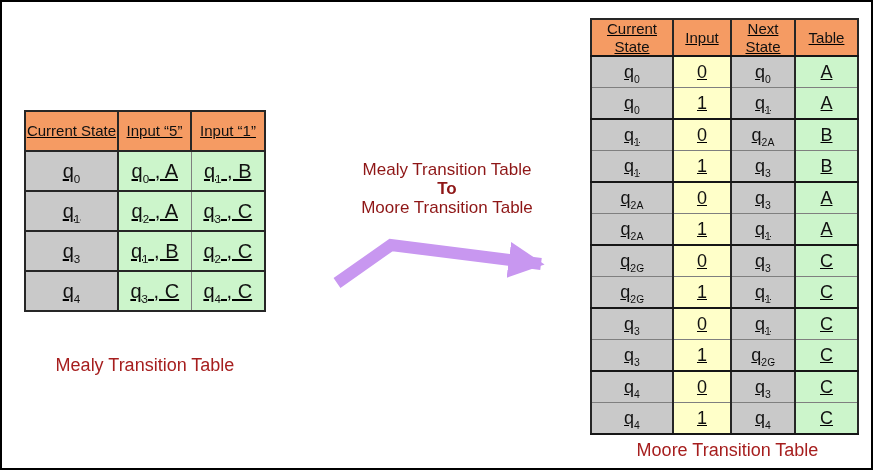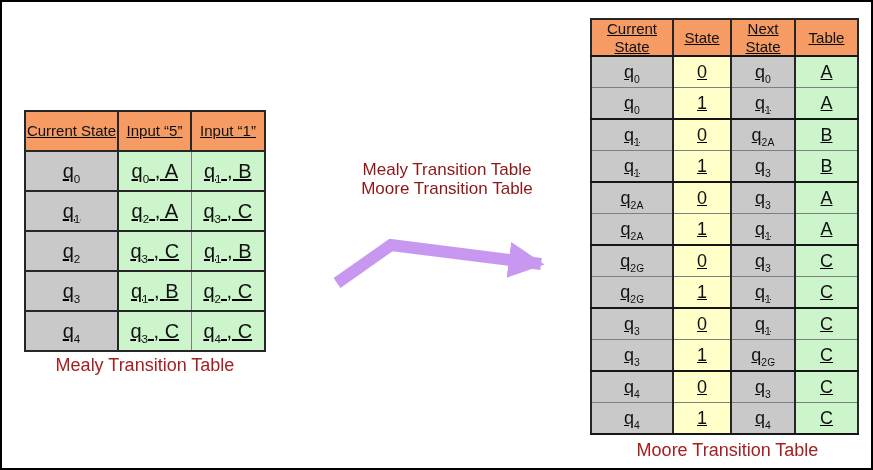--- a/index.html
+++ b/index.html
@@ -78,41 +78,37 @@
             <td class="bg-state c0"><span class="cell-part">q</span><sub class="cell-part">0</sub></td>
             <td class="bg-out c1"><span class="cell-part">q</span><sub class="cell-part">0</sub><span class="cell-part"> , A</span></td>
             <td class="bg-out c2"><span class="cell-part">q</span><sub class="cell-part">1</sub><span class="cell-part"> , B</span></td>
           </tr>
           <tr>
             <td class="bg-state c0"><span class="cell-part">q</span><sub class="cell-part">1</sub></td>
             <td class="bg-out c1"><span class="cell-part">q</span><sub class="cell-part">2</sub><span class="cell-part"> , A</span></td>
             <td class="bg-out c2"><span class="cell-part">q</span><sub class="cell-part">3</sub><span class="cell-part"> , C</span></td>
           </tr>
           <tr>
-            <td class="bg-state c0"><span class="cell-part">q</span><sub class="cell-part">2</sub></td>
-            <td class="bg-out c1"><span class="cell-part">q</span><sub class="cell-part">3</sub><span class="cell-part"> , C</span></td>
-            <td class="bg-out c2"><span class="cell-part">q</span><sub class="cell-part">1</sub><span class="cell-part"> , B</span></td>
-          </tr>
-          <tr>
             <td class="bg-state c0"><span class="cell-part">q</span><sub class="cell-part">3</sub></td>
             <td class="bg-out c1"><span class="cell-part">q</span><sub class="cell-part">1</sub><span class="cell-part"> , B</span></td>
             <td class="bg-out c2"><span class="cell-part">q</span><sub class="cell-part">2</sub><span class="cell-part"> , C</span></td>
           </tr>
           <tr>
             <td class="bg-state c0"><span class="cell-part">q</span><sub class="cell-part">4</sub></td>
             <td class="bg-out c1"><span class="cell-part">q</span><sub class="cell-part">3</sub><span class="cell-part"> , C</span></td>
             <td class="bg-out c2"><span class="cell-part">q</span><sub class="cell-part">4</sub><span class="cell-part"> , C</span></td>
           </tr>
         </tbody>
       </table>
   </div>
   <div class="caption caption-mealy">Mealy Transition Table</div>
 
   <div class="transform-label">
     <div>Mealy Transition Table</div>
+    <div class="to-line">To</div>
     <div>Moore Transition Table</div>
   </div>
 
   <svg class="arrow-svg" width="240" height="70" viewBox="0 0 240 70">
     <defs>
       <marker id="ah" markerWidth="3" markerHeight="3" refX="2.7" refY="1.5" orient="auto">
         <path class="arrowhead" d="M0,0 L3,1.5 L0,3 Z"></path>
       </marker>
     </defs>
     <polyline class="arrow-shaft" points="10,48 64,10 214,29" marker-end="url(#ah)"></polyline>
@@ -122,21 +118,21 @@
     <table id="moore-table" class="tbl moore">
       <colgroup>
         <col style="width:82px">
           <col style="width:58px">
           <col style="width:64px">
           <col style="width:63px">
       </colgroup>
     <thead>
           <tr>
             <th>Current State</th>
-            <th>State</th>
+            <th>Input</th>
             <th>Next State</th>
             <th>Table</th>
           </tr>
         </thead>
         <tbody>
           <tr>
             <td class="bg-state c0"><span class="cell-part">q</span><sub class="cell-part">0</sub></td>
             <td class="bg-input c1"><span class="cell-part">0</span></td>
             <td class="bg-state c2"><span class="cell-part">q</span><sub class="cell-part">0</sub></td>
             <td class="bg-out c3"><span class="cell-part">A</span></td>

